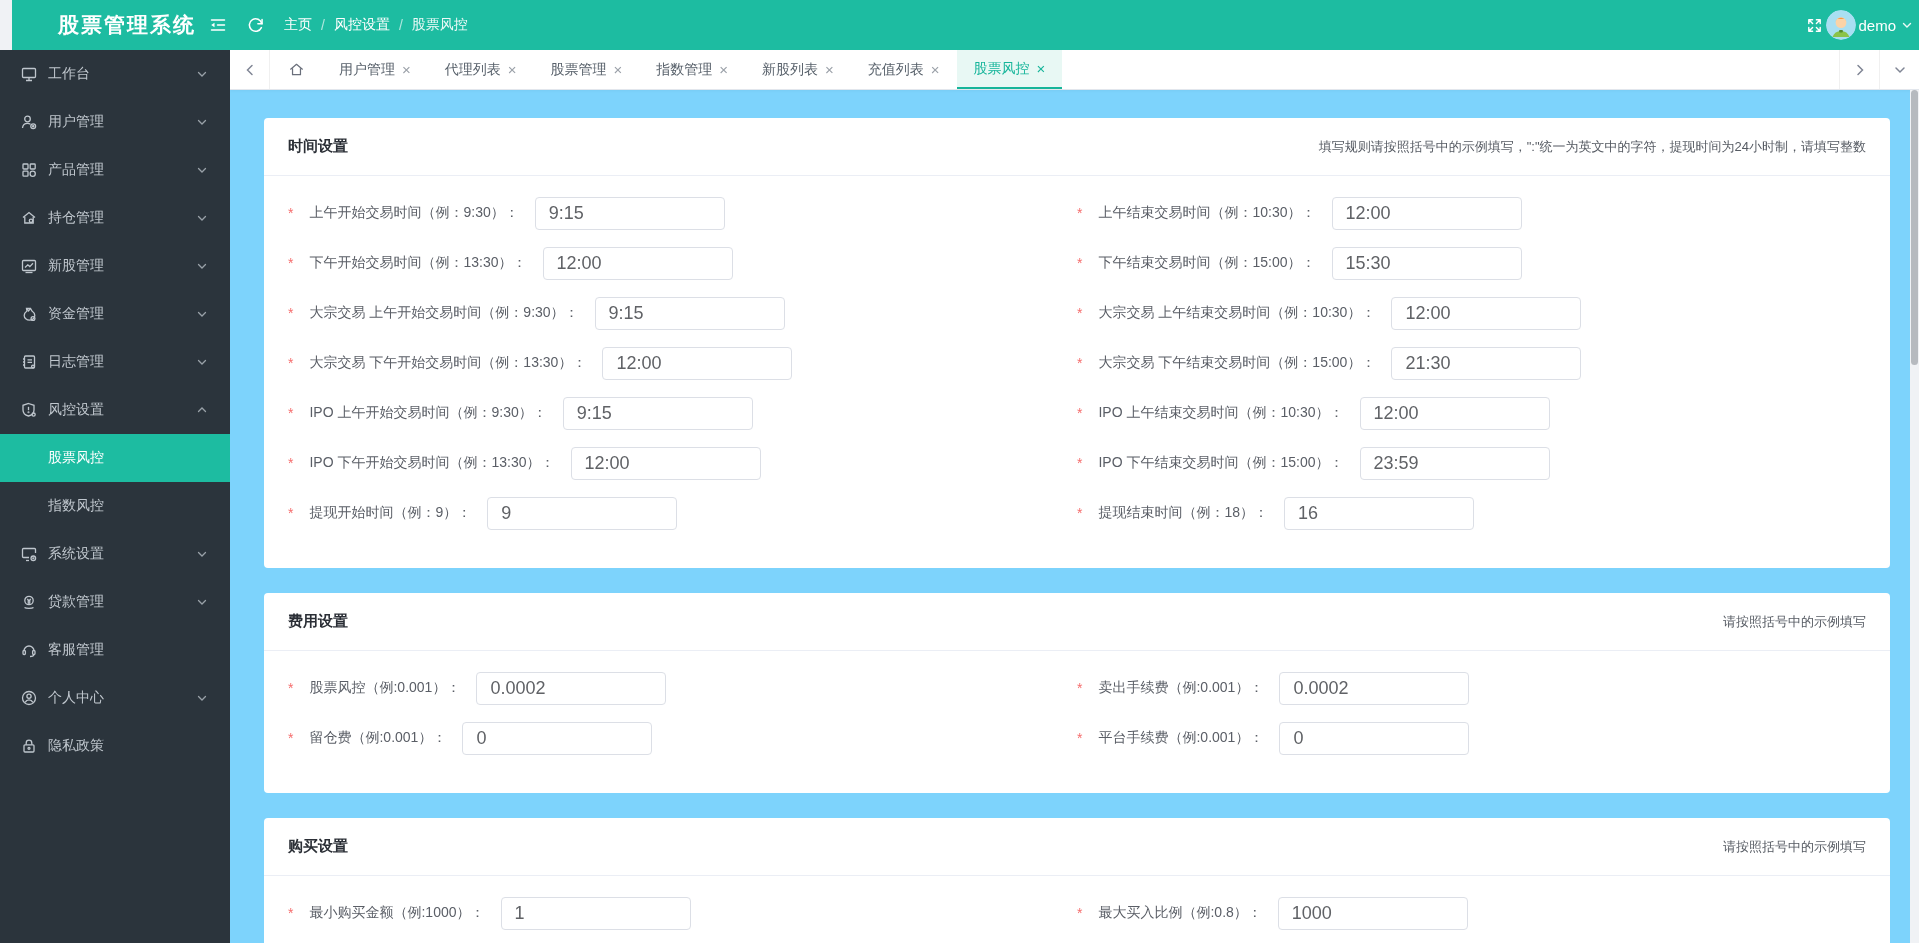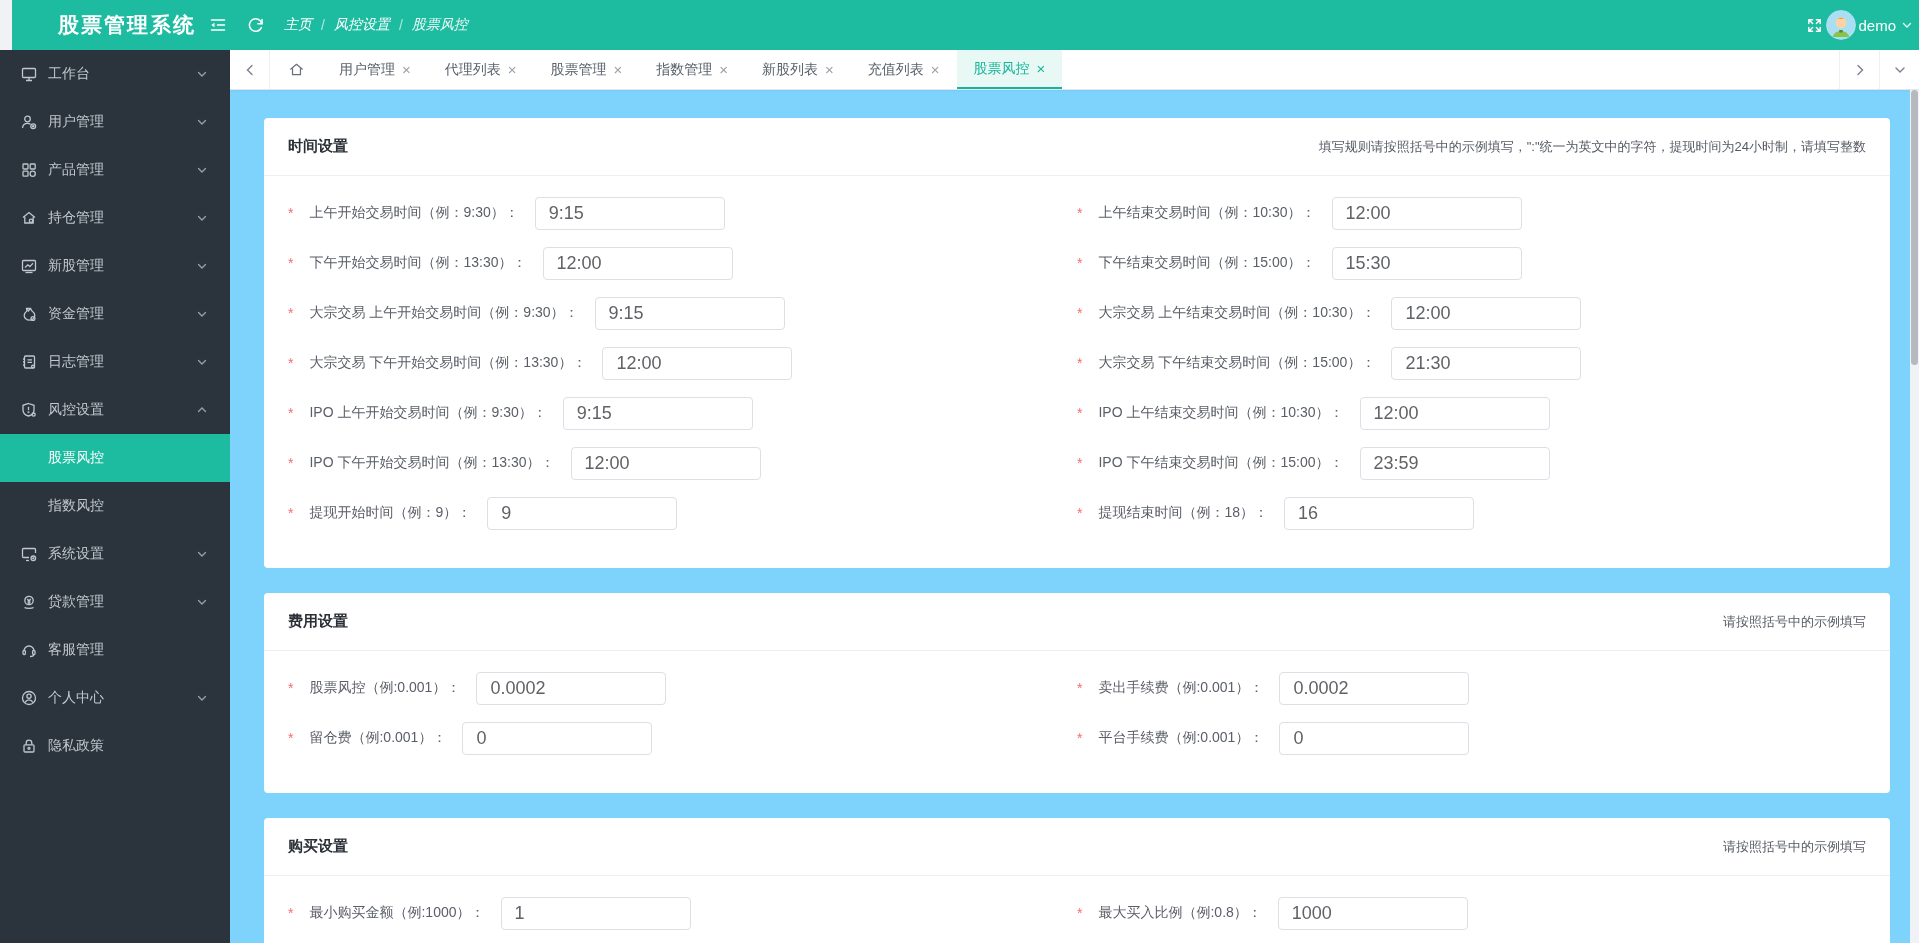--- a/index.html
+++ b/index.html
@@ -11,21 +11,21 @@
   }
   
   .header { position:absolute; top:0; left:12px; width:1919px; height:50px; background:#1dbca1; color:#fff; z-index:30; }
   .logo { position:absolute; left:0; top:0; width:230px; height:50px; display:flex; align-items:center; justify-content:center;
           font-size:21px; font-weight:bold; letter-spacing:2px; }
   .h-icon { position:absolute; top:0; height:50px; display:flex; align-items:center; cursor:pointer; color:#fff; }
   .h-fold { left:196px; }
   .h-refresh { left:234px; }
   .breadcrumb { position:absolute; left:272px; top:0; height:50px; display:flex; align-items:center; font-size:14px; gap:9px; }
   .breadcrumb .sep { color:rgba(255,255,255,.65); }
-  .breadcrumb .crumb { color:#fff;font-style:italic; }
+  .breadcrumb .crumb { color:#fff; }
   .breadcrumb .crumb.current { color:rgba(255,255,255,.92); }
   .h-right { position:absolute; right:18px; top:0; height:50px; display:flex; align-items:center; gap:2px; }
   .username { font-size:15px; display:flex; align-items:center; gap:5px; cursor:pointer; }
   .avatar { width:30px; height:30px; border-radius:50%; overflow:hidden; cursor:pointer; }
   
   .sidebar { position:absolute; top:50px; left:0; width:230px; height:893px; background:#2b343c; overflow:hidden; z-index:20; }
   .side-item { height:48px; display:flex; align-items:center; padding:0 22px 0 20px; color:#c0c7ce; font-size:14px; cursor:pointer; }
   .side-item svg.mi { margin-right:10px; flex:none; }
   .side-item .lbl { flex:1; }
   .chev { flex:none; color:#99a1a8; }

